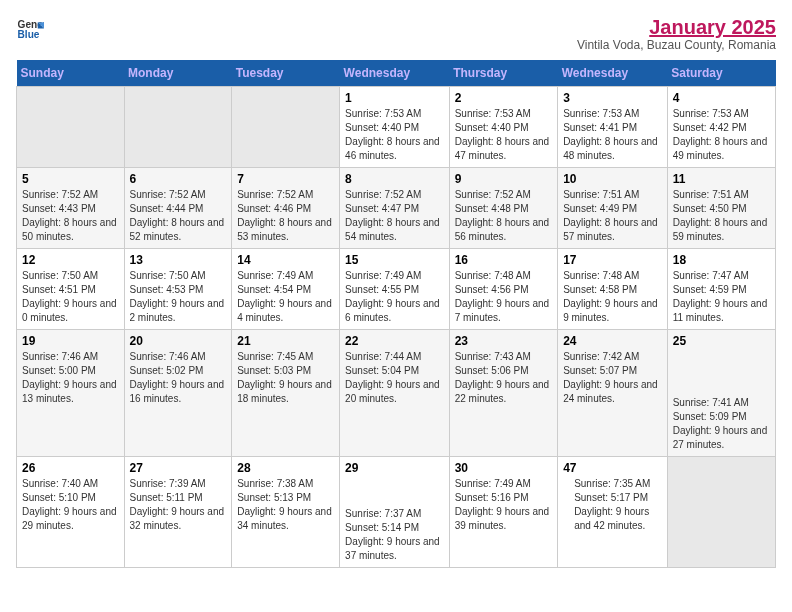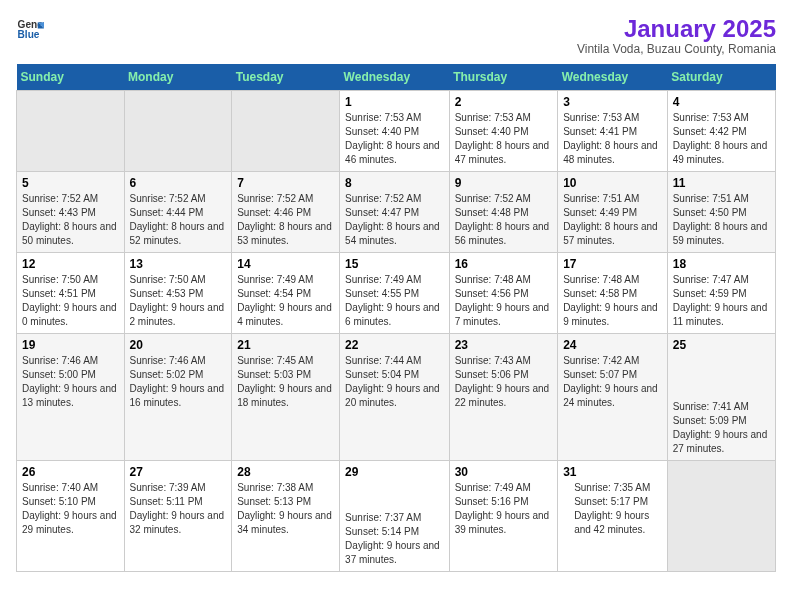--- a/index.html
+++ b/index.html
@@ -22,37 +22,38 @@
       gap: 2px;
     }
     .logo-icon {
       width: 28px;
       height: 28px;
     }
     .title-block {
       text-align: right;
     }
     .calendar-title {
-      font-size: 24px;
+      font-size: 20px;
       font-weight: bold;
-      color: #6d28d9;
+      color: #be185d;
       line-height: 1.1;
+      text-decoration: underline;
     }
     .calendar-subtitle {
       font-size: 12px;
       color: #555;
     }
     table {
       width: 100%;
       border-collapse: collapse;
       font-size: 10.5px;
     }
     thead tr th {
       background-color: #1a5ea8;
-      color: #86efac;
+      color: #c4b5fd;
       padding: 6px 4px;
       text-align: left;
       font-size: 12px;
       font-weight: bold;
     }
     tbody tr td {
       border: 1px solid #ccc;
       vertical-align: top;
       padding: 4px 5px;
       min-height: 80px;
@@ -296,21 +297,21 @@
 Sunset: 5:14 PM
 Daylight: 9 hours and 37 minutes.</div>
         </td>
         <td>
           <div class="day-number">30</div>
           <div class="day-info" style="white-space: pre-line;">Sunrise: 7:49 AM
 Sunset: 5:16 PM
 Daylight: 9 hours and 39 minutes.</div>
         </td>
         <td>
-          <div class="day-number">31</div>
+          <div class="day-number">47</div>
           <div class="day-info" style="white-space: pre-line; margin-left: 11px;">Sunrise: 7:35 AM
 Sunset: 5:17 PM
 Daylight: 9 hours and 42 minutes.</div>
         </td>
         <td class="empty-cell"></td>
       </tr>
     </tbody>
 </table>
 
 </body></html>

